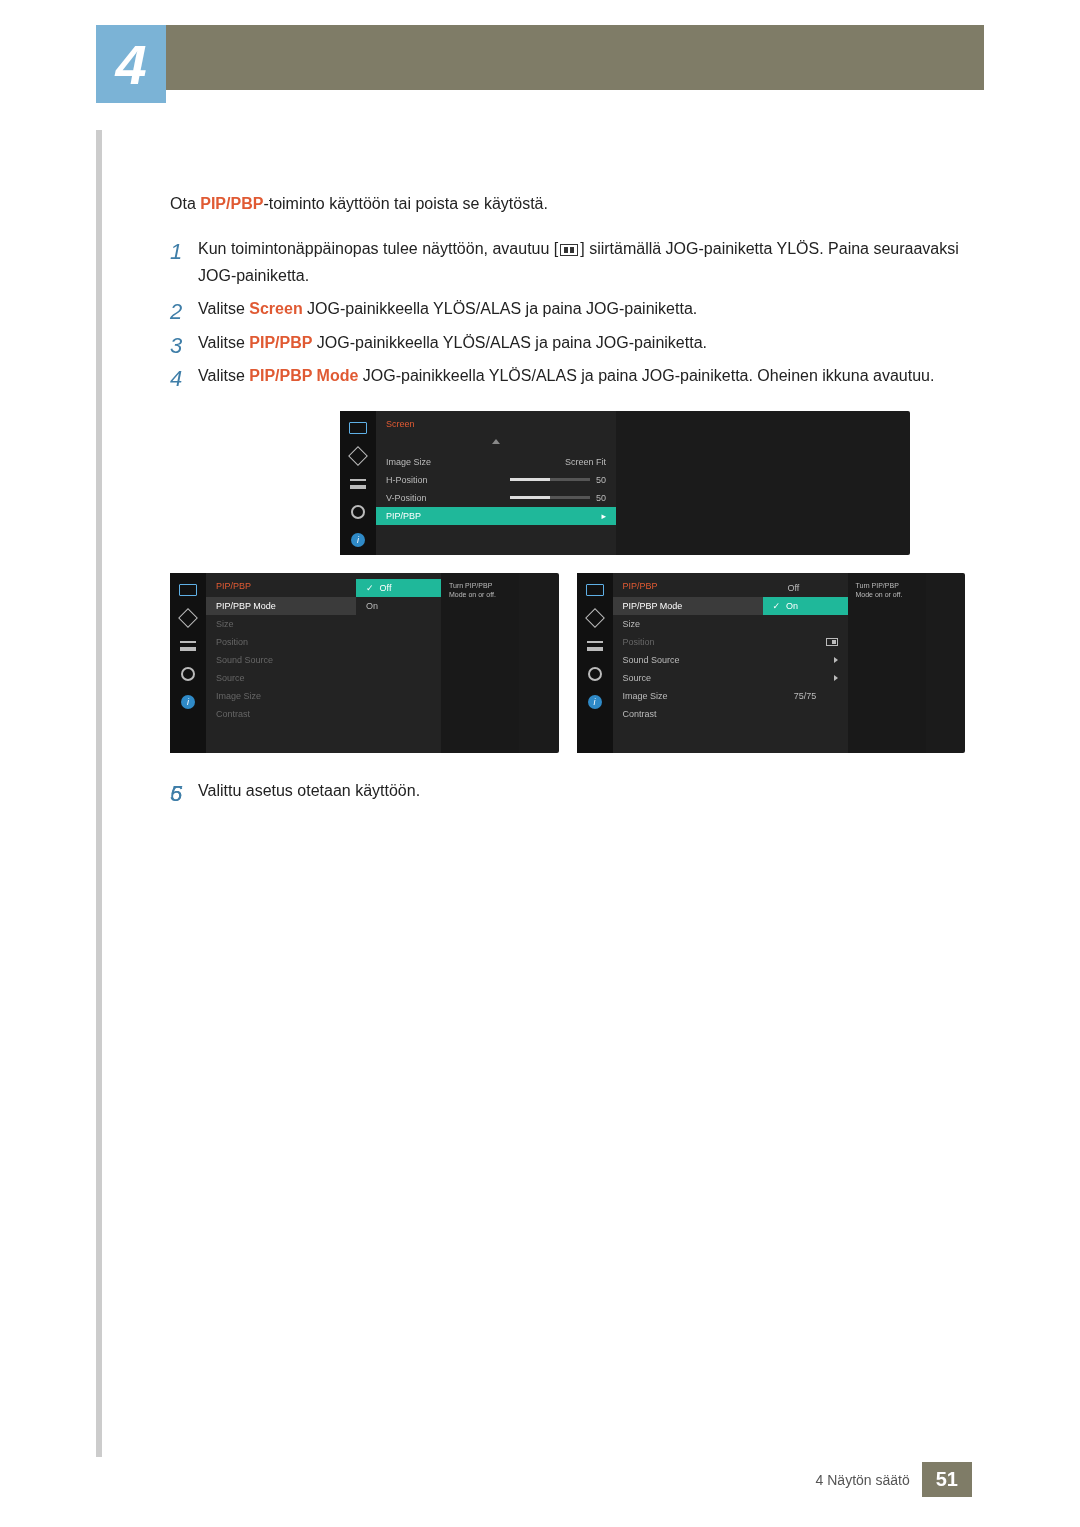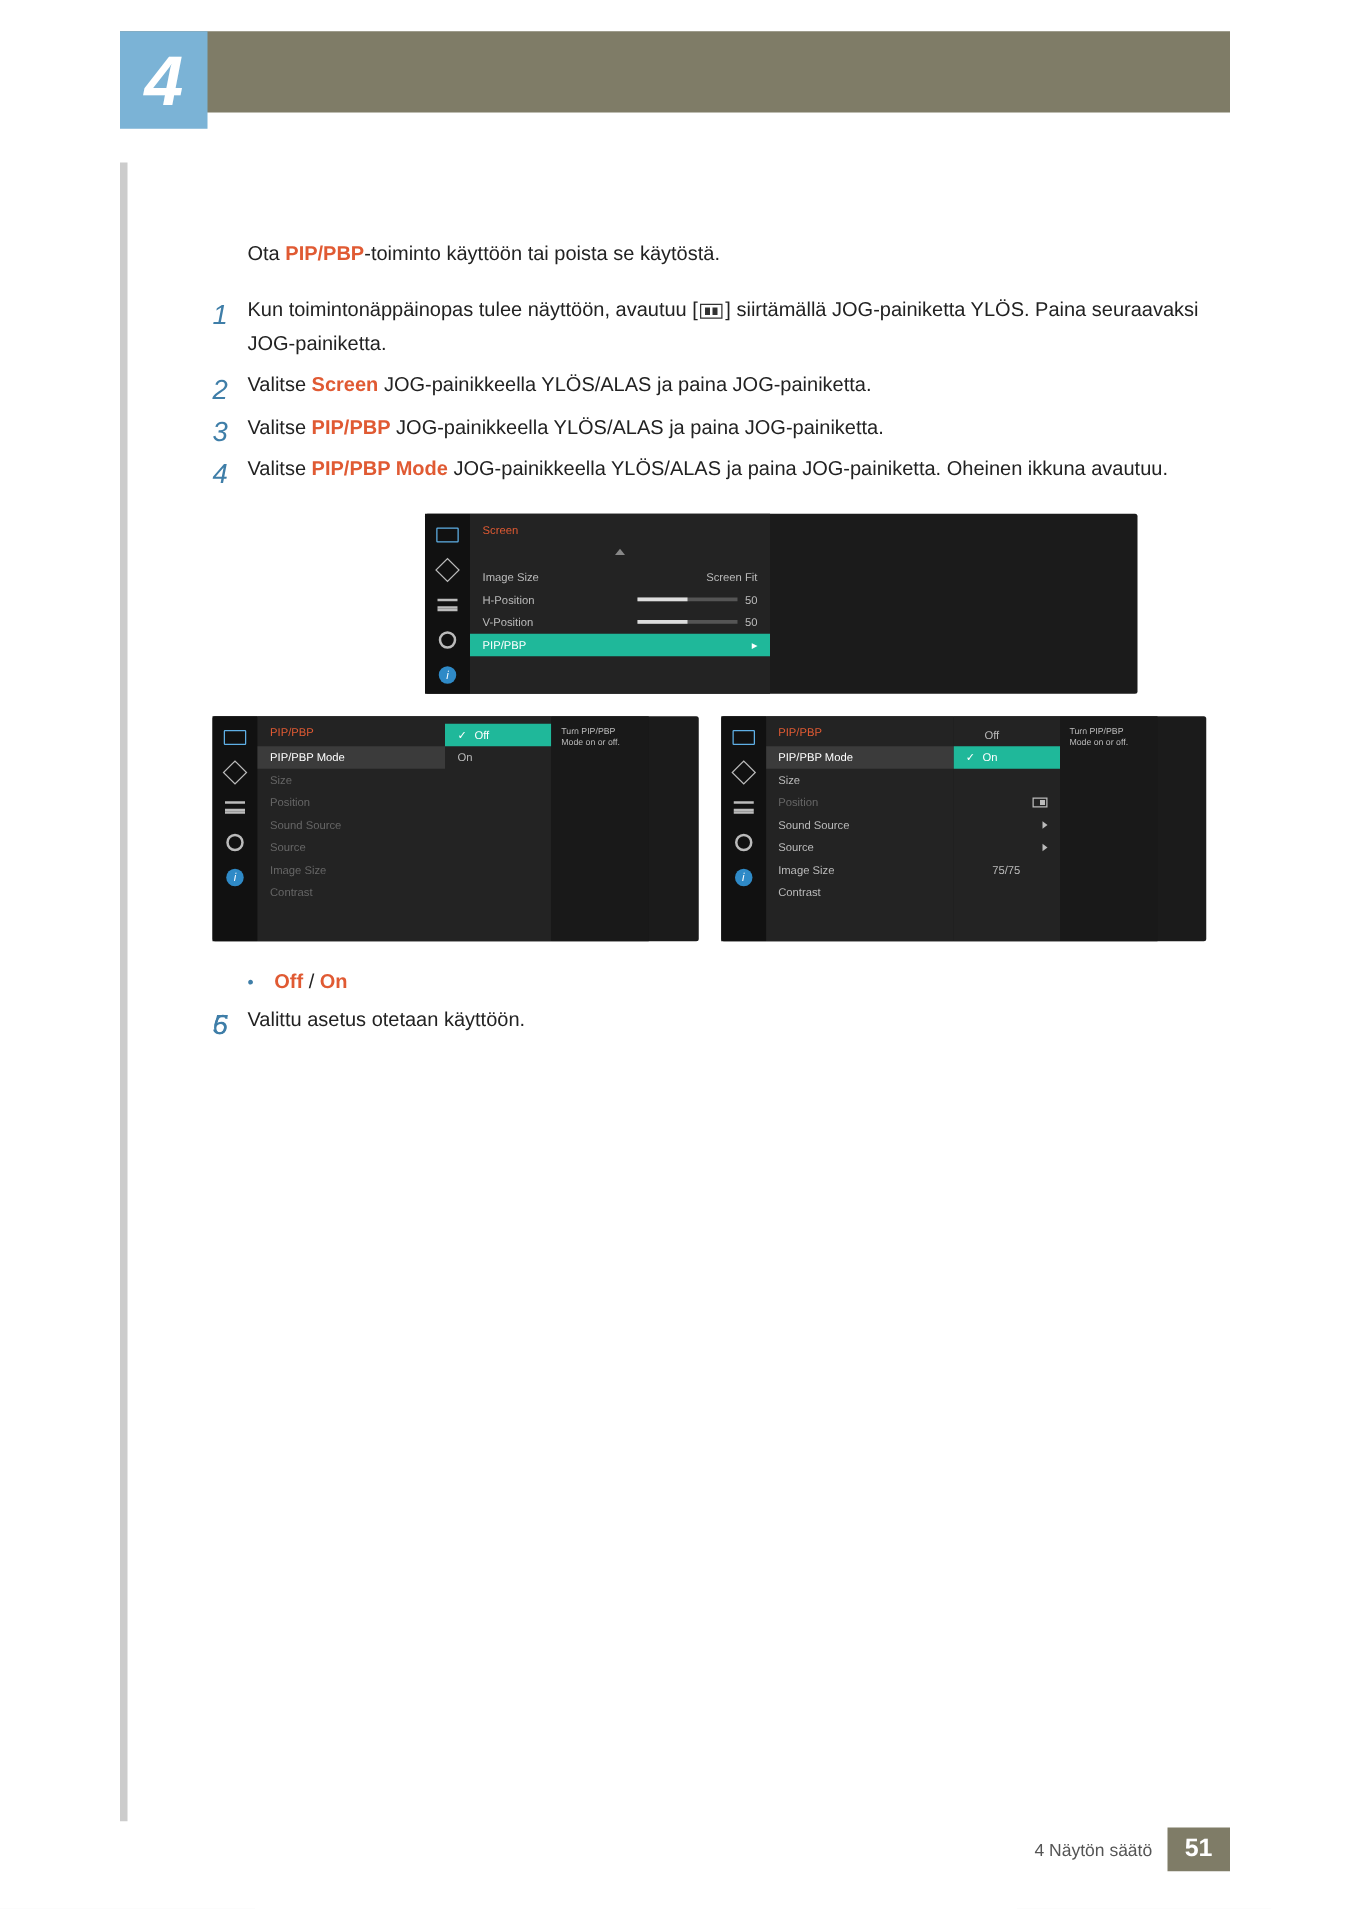--- a/index.html
+++ b/index.html
@@ -54,21 +54,20 @@
   .section-heading {
     color: #2f6f9a;
     font-size: 20px;
     font-weight: 600;
     margin-bottom: 28px;
   }
   .intro {
     font-size: 16px;
     color: #222;
     margin-bottom: 22px;
-    margin-left: 28px;
   }
   .pip { color: #e05a33; font-weight: 600; }
   .screen-term { color: #e05a33; font-weight: 600; }
   ol.steps {
     list-style: none;
     counter-reset: step;
     margin-left: 0;
   }
   ol.steps > li {
     position: relative;
@@ -210,21 +209,21 @@
   .osd.small .help-col { width: 78px; font-size: 7px; }
   .osd.small .opt-col { width: 85px; }
   .val-text { color:#bbb; font-size:9px; }
   .mini-icon { width:12px; height:8px; border:1px solid #bbb; display:inline-block; position:relative; }
   .mini-icon::after { content:""; position:absolute; right:1px; top:1px; width:4px; height:4px; background:#bbb; }
   .tri-r { width:0;height:0;border-top:3px solid transparent;border-bottom:3px solid transparent;border-left:4px solid #bbb; }
   
   .footer {
     position: absolute;
     bottom: 30px;
-    right: 96px;
+    right: 108px;
     display: flex;
     align-items: center;
     gap: 12px;
   }
   .footer .ftext { color:#555; font-size:14px; }
   .footer .pnum {
     background:#7f7c67;
     color:#fff;
     font-size:20px;
     font-weight:600;
@@ -443,24 +442,20 @@
               <span class="tri-r"></span>
             </div>
           <div class="opt-row" style="justify-content:center;">
               <span class="val-text">75/75</span>
             </div>
         </div>
         <div class="help-col">Turn PIP/PBP Mode on or off.</div>
       </div>
     </div>
 
-    <div class="bullet-line">
-      <span class="dot">•</span>
-      <span class="offon">Off</span><span> / </span><span class="offon">On</span>
-    </div>
 
     <ol class="steps" style="margin-top:8px;">
       <li>
         <span class="num">5</span>
       </li>
       <li>
         <span class="num">6</span>
         <span>Valittu asetus otetaan käyttöön.</span>
       </li>
     </ol>

